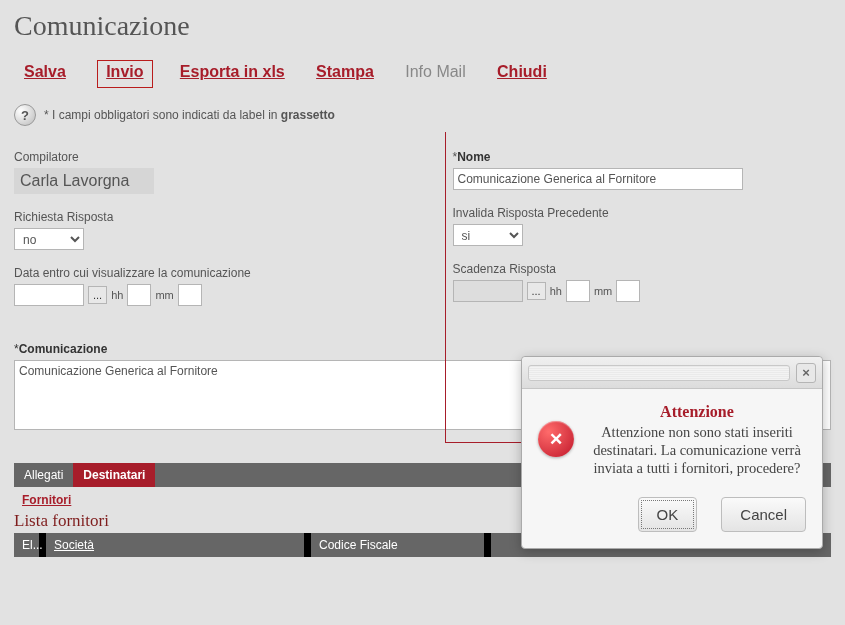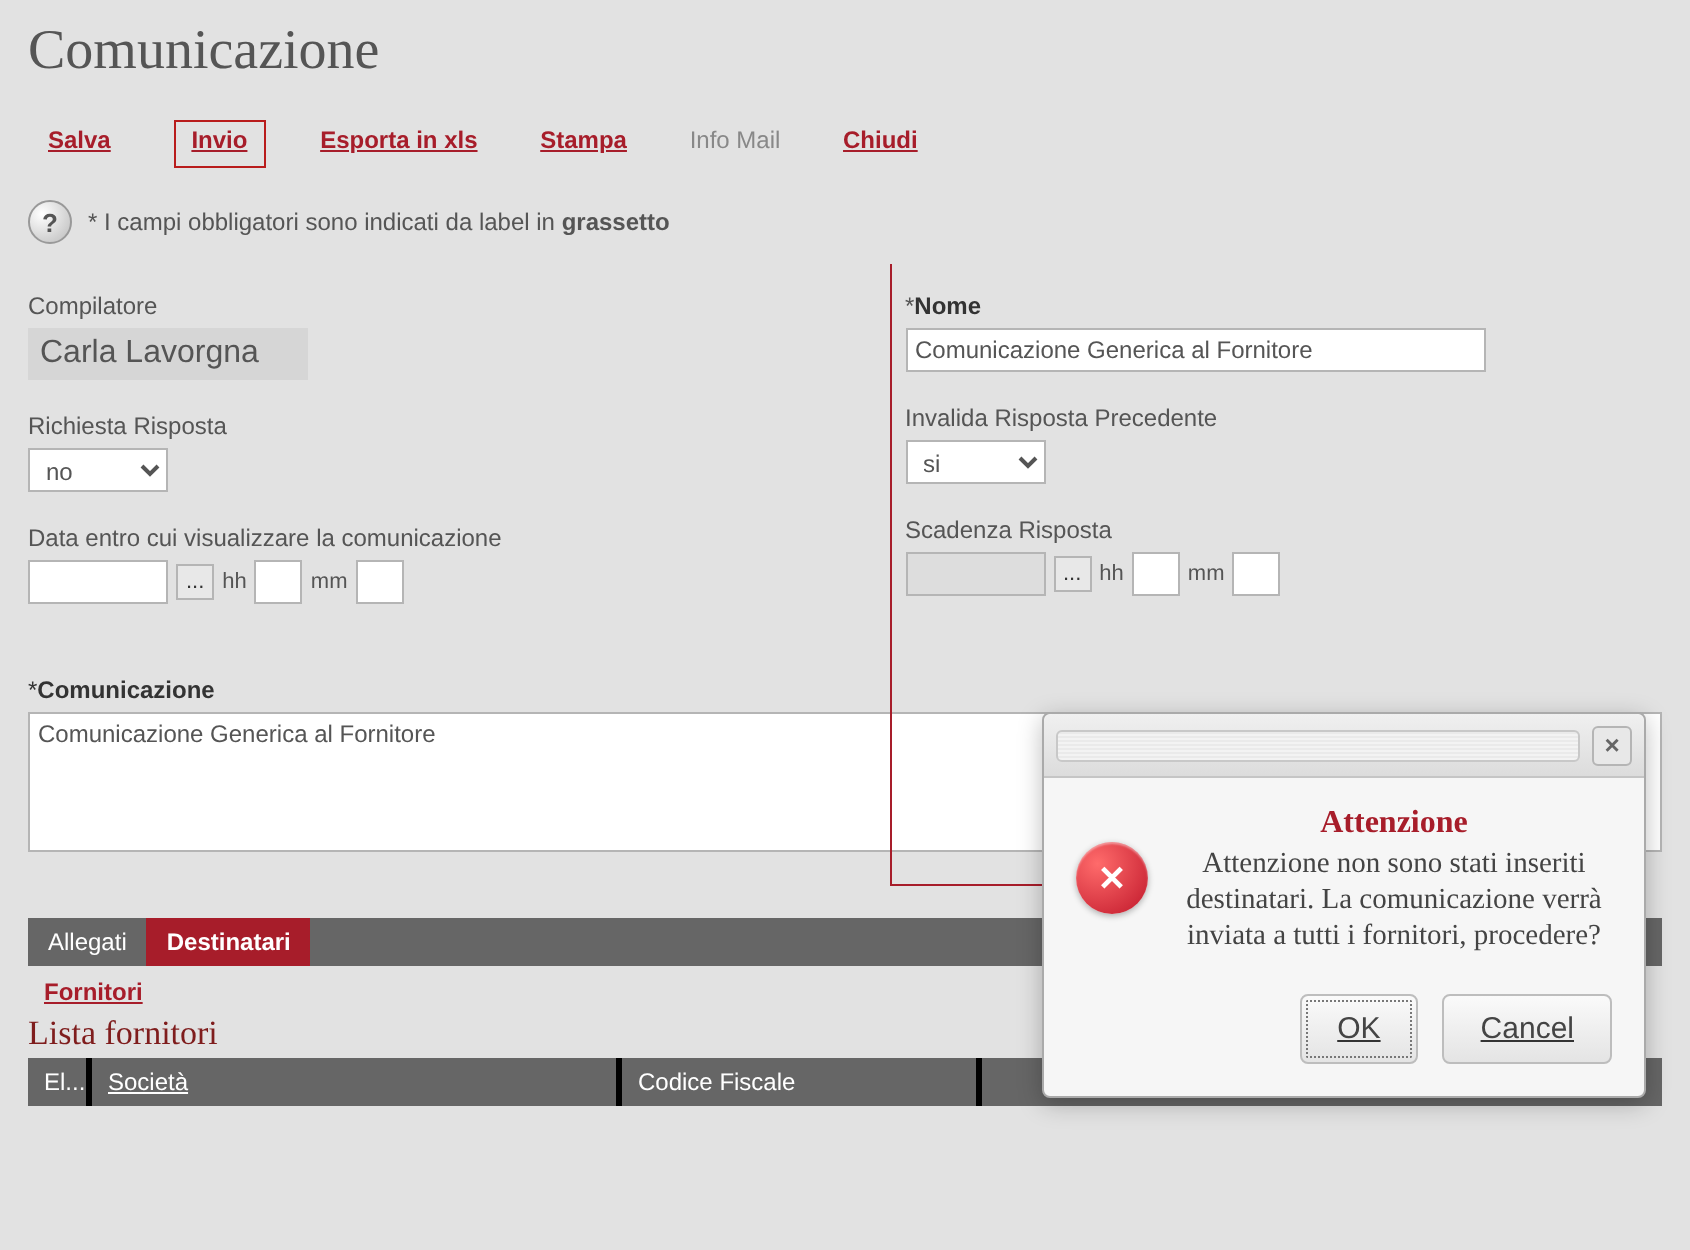--- a/index.html
+++ b/index.html
@@ -1,20 +1,20 @@
 <!DOCTYPE html>
 <html><head>
 <meta charset="utf-8">
 <style>
 * { box-sizing: border-box; margin: 0; padding: 0; }
 body { font-family: Verdana, Arial, sans-serif; font-size: 12px; background: #e2e2e2; color: #333; width: 845px; height: 625px; position: relative; overflow: hidden; }
 .header { padding: 10px 14px 18px 14px; }
 .page-title { font-family: Georgia, serif; font-size: 28px; color: #555; font-weight: normal; }
 .toolbar { padding: 0 14px 8px 24px; }
-.toolbar a { font-size: 12px; color: #a71d2a; text-decoration: underline; font-weight: bold; margin-right: 28px; display: inline-block; text-align: right; }
+.toolbar a { font-size: 16px; color: #a71d2a; text-decoration: underline; font-weight: bold; margin-right: 28px; display: inline-block; text-align: right; }
 .toolbar a.disabled { color: #888; text-decoration: none; font-weight: normal; }
 .invio-box { border: 1px solid #b91c1c; padding: 2px 8px 6px 8px; display: inline-block; margin-right: 24px; }
 .help-row { padding: 8px 14px 24px 14px; color: #555; display: flex; align-items: center; gap: 8px; }
 .help-icon { width: 22px; height: 22px; border-radius: 50%; background: radial-gradient(circle at 30% 30%, #fff, #bbb); border: 1px solid #999; display: flex; align-items: center; justify-content: center; font-weight: bold; color: #555; font-size: 13px; }
 .form-area { padding: 0 14px 20px 14px; display: flex; gap: 60px; }
 .col { flex: 1; }
 .field { margin-bottom: 16px; }
 .label { font-size: 12px; color: #555; margin-bottom: 4px; display: block; }
 .label strong { font-weight: bold; color: #333; }
 .readonly-box { background: #d6d6d6; padding: 4px 6px; display: inline-block; min-width: 140px; font-size: 16px; color: #555; }
@@ -31,33 +31,33 @@
 textarea { width: 100%; height: 70px; resize: none; }
 .callout-line-v { position: absolute; border-left: 1px solid #a71d2a; left: 445px; top: 132px; height: 310px; }
 .callout-line-h { position: absolute; border-top: 1px solid #a71d2a; left: 445px; top: 442px; width: 95px; }
 .tabs-row { background: #666; color: #fff; margin: 30px 14px 0 14px; display: flex; align-items: stretch; font-size: 12px; }
 .tab { padding: 5px 10px; cursor: pointer; }
 .tab.active { background: #a71d2a; font-weight: bold; }
 .sub-link { margin: 6px 14px 4px 22px; }
 .sub-link a { color: #a71d2a; text-decoration: underline; font-weight: bold; font-size: 12px; }
 .list-title { font-family: Georgia, serif; color: #7f1d1d; font-size: 17px; margin: 4px 14px 2px 14px; }
 .grid-head { background: #666; color: #fff; margin: 0 14px; display: flex; font-size: 12px; }
-.grid-head .gh { padding: 5px 8px; border-right: 3px solid #000000; }
+.grid-head .gh { padding: 5px 8px; border-right: 7px solid #000000; }
 .gh1 { width: 32px; } .gh2 { flex: 1; text-decoration: underline; } .gh3 { width: 180px; } .gh4 { width: 340px; border-right: none !important; }
 
 .dialog { position: absolute; left: 521px; top: 356px; width: 302px; background: #f6f6f6; border: 1px solid #aaa; border-radius: 4px; box-shadow: 0 3px 12px rgba(0,0,0,0.25); }
 .dialog-titlebar { height: 32px; background: linear-gradient(#f0f0f0,#dcdcdc); border-bottom: 1px solid #c5c5c5; border-radius: 4px 4px 0 0; display: flex; align-items: center; padding: 0 6px; }
 .dialog-title-decor { flex: 1; height: 16px; border: 1px solid #c8c8c8; border-radius: 3px; background: repeating-linear-gradient(#eaeaea, #eaeaea 1px, #f3f3f3 1px, #f3f3f3 2px); margin-right: 6px; }
 .dialog-close { width: 20px; height: 20px; background: #e8e8e8; border: 1px solid #b5b5b5; border-radius: 3px; display: flex; align-items: center; justify-content: center; cursor: pointer; color: #666; font-weight: bold; font-size: 13px; }
 .dialog-body { padding: 14px 16px 10px 16px; display: flex; gap: 14px; align-items: flex-start; }
 .dlg-icon { width: 36px; height: 36px; border-radius: 50%; background: radial-gradient(circle at 30% 30%, #ff6b6b, #c0172a); display: flex; align-items: center; justify-content: center; color: #fff; font-weight: bold; font-size: 17px; box-shadow: 0 1px 3px rgba(0,0,0,0.3), inset 0 1px 1px rgba(255,255,255,0.4); flex-shrink: 0; margin-top: 18px; }
 .dlg-text { text-align: center; flex: 1; }
 .dlg-heading { font-family: Georgia, serif; color: #a71d2a; font-size: 16px; font-weight: bold; margin-bottom: 2px; }
 .dlg-msg { font-family: Georgia, serif; font-size: 14.5px; color: #444; line-height: 1.25; }
-.dialog-buttons { padding: 10px 16px 16px 16px; display: flex; justify-content: flex-end; gap: 12px; text-decoration: underline; }
+.dialog-buttons { padding: 10px 16px 16px 16px; display: flex; justify-content: flex-end; gap: 24px; }
 .dlg-btn { font-family: Verdana, sans-serif; font-size: 15px; color: #444; padding: 8px 18px; border: 1px solid #bdbdbd; border-radius: 4px; background: linear-gradient(#fafafa,#e4e4e4); cursor: pointer; }
 .dlg-btn.focus { outline: 1px dotted #777; outline-offset: -4px; }
 </style>
 </head>
 <body>
 
 <div class="header">
     <h1 class="page-title">Comunicazione</h1>
   </div>
 

